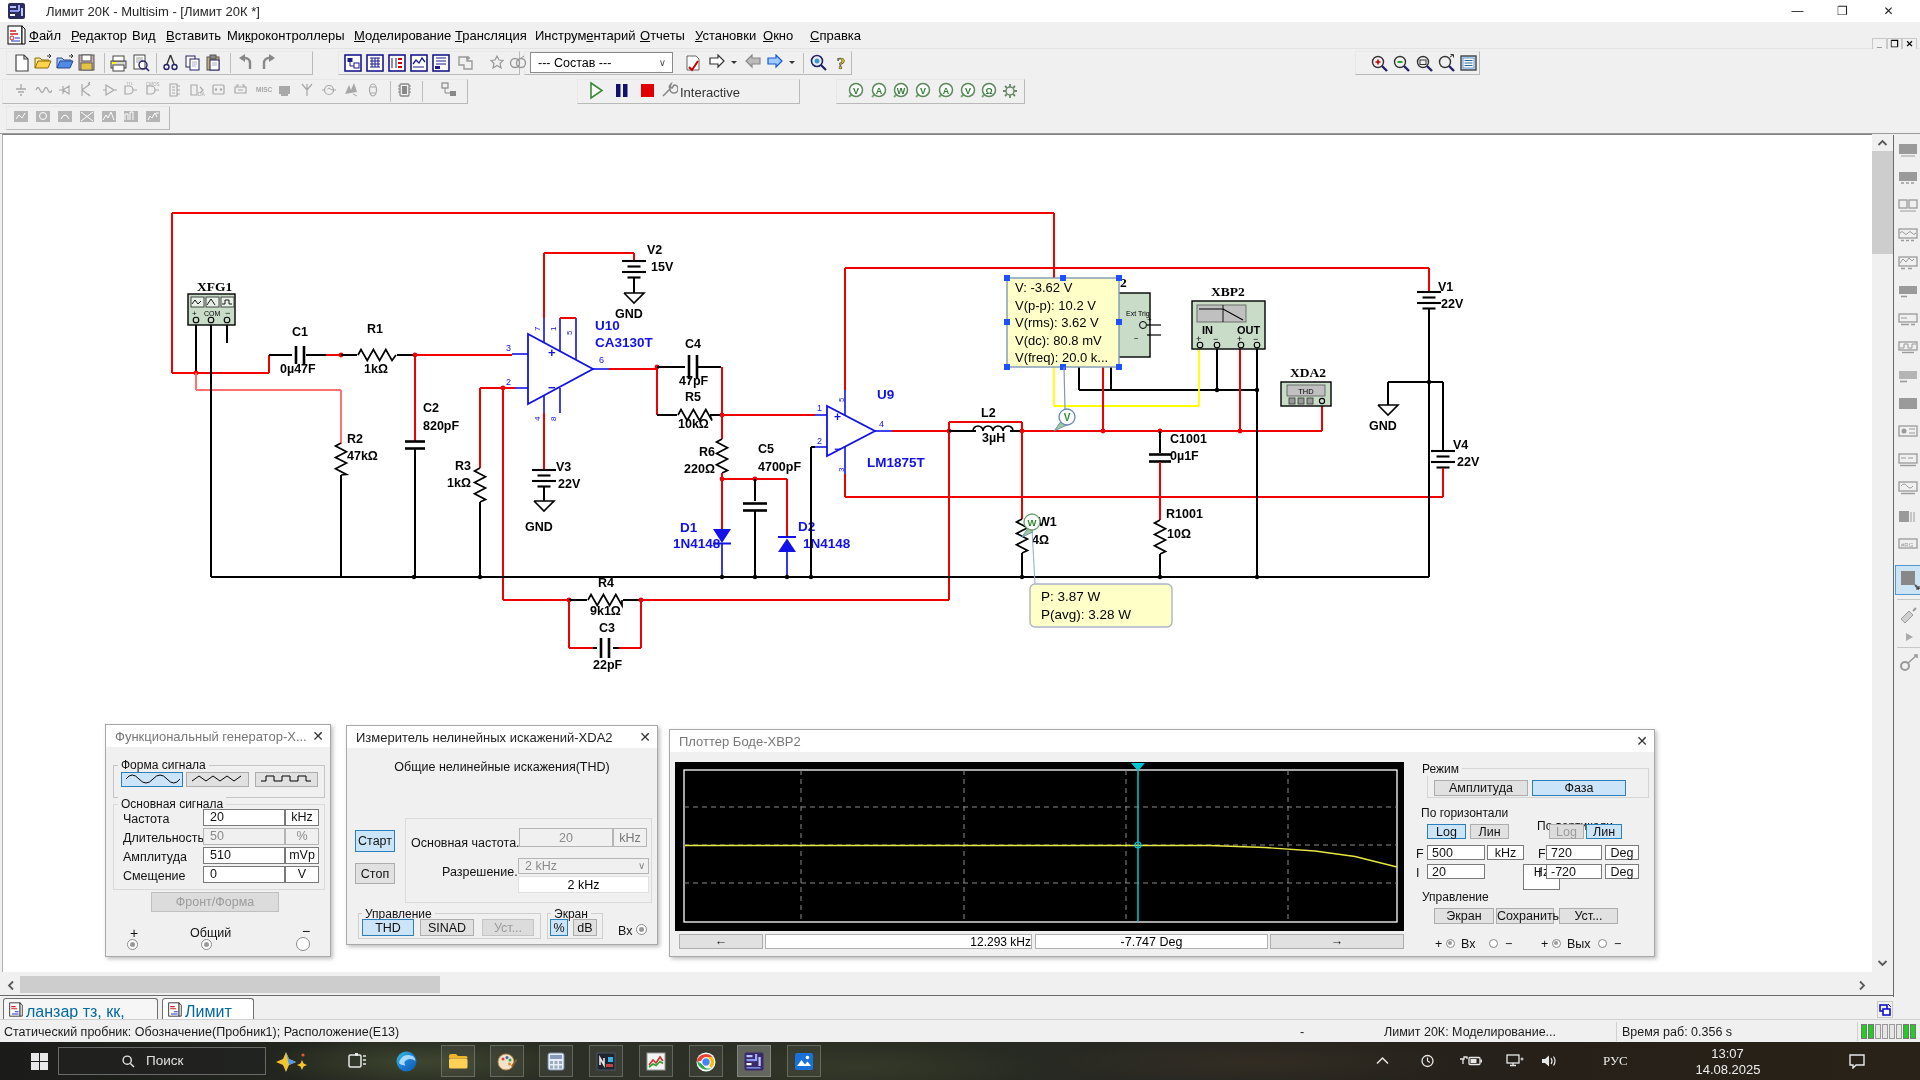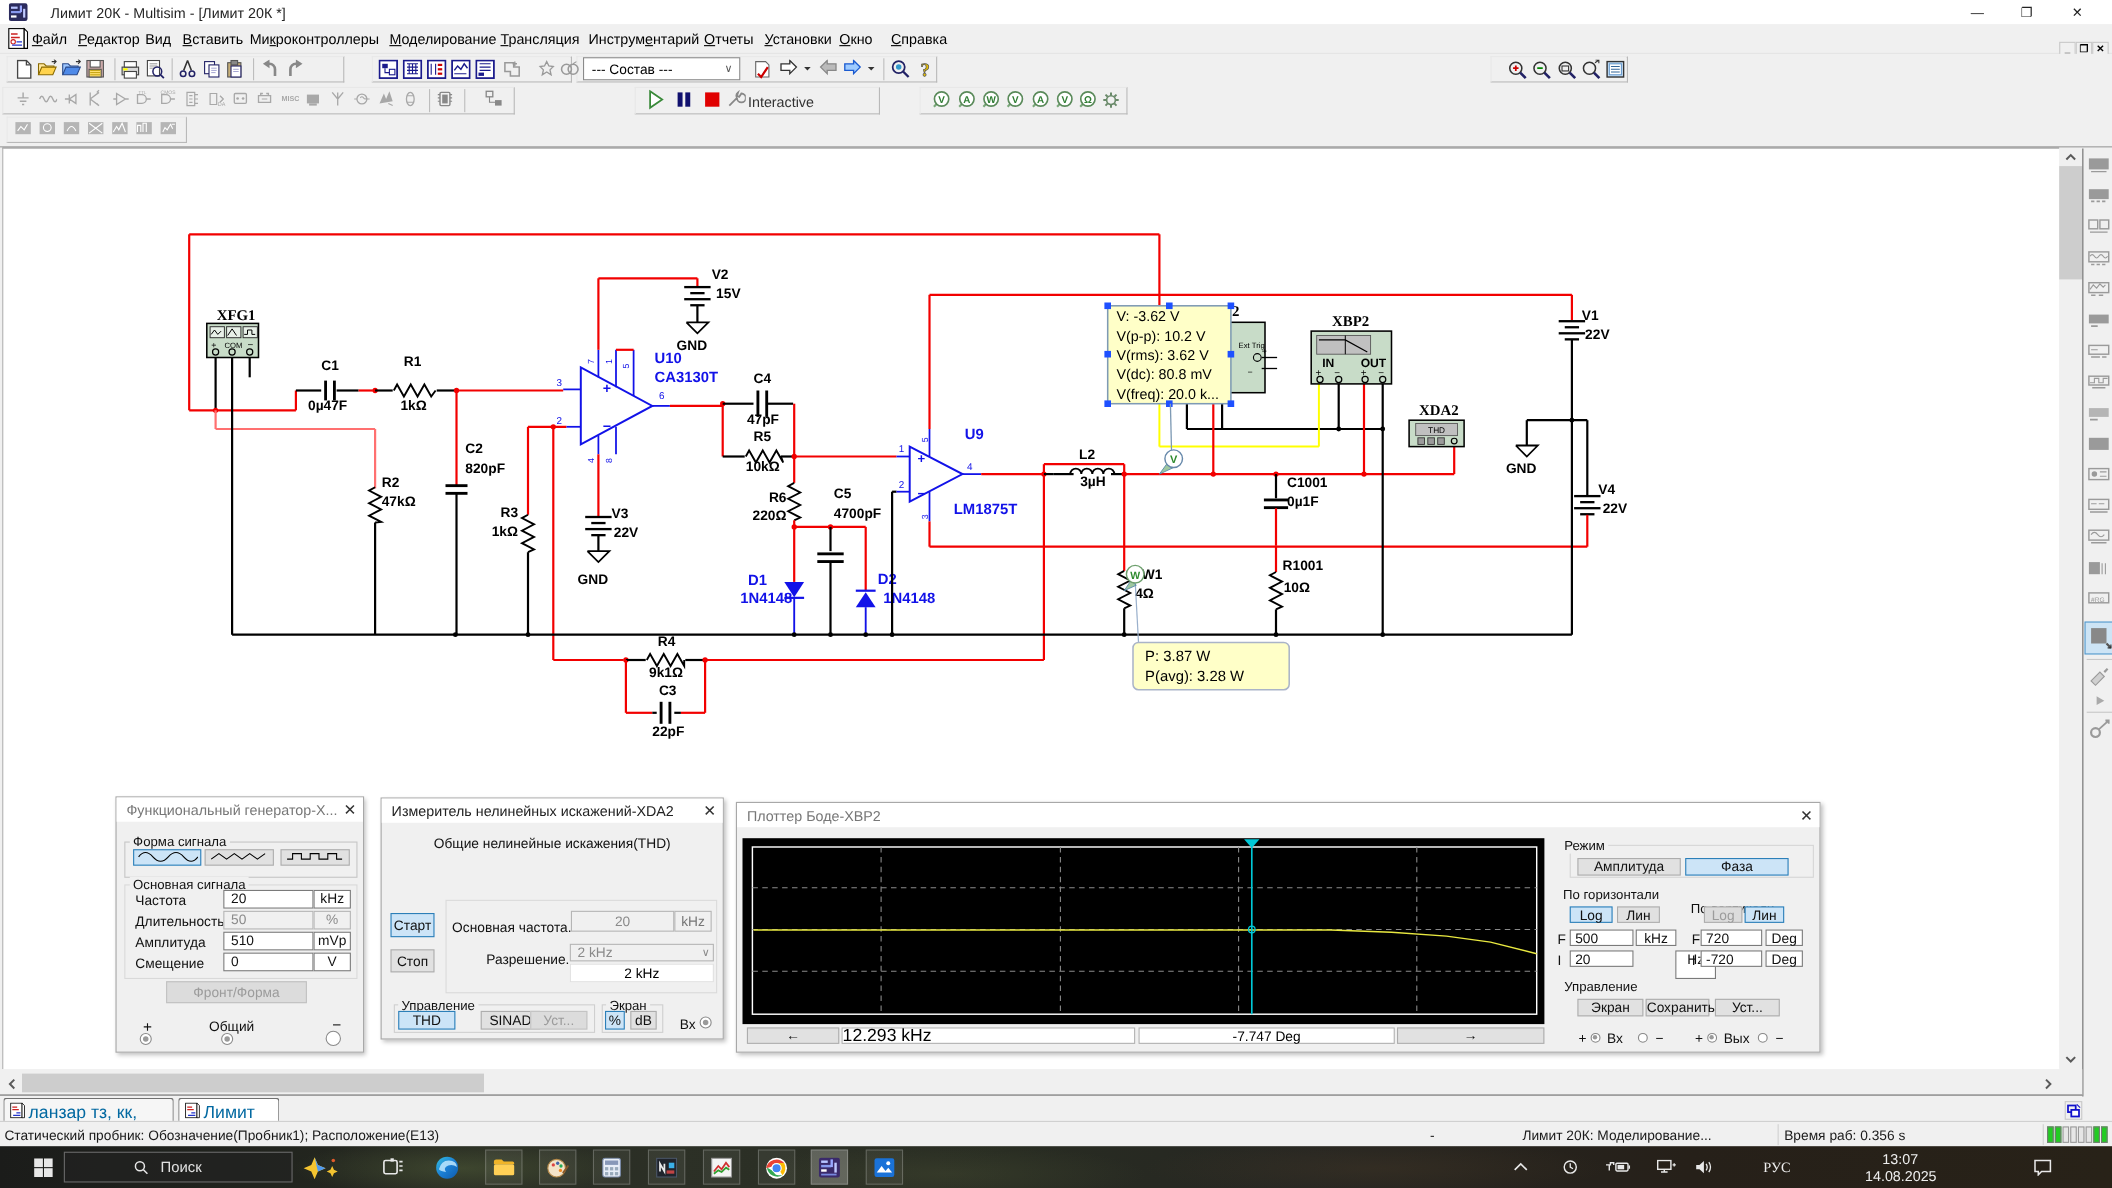--- a/index.html
+++ b/index.html
@@ -887,21 +887,21 @@
     <div class="lbl" style="left:64px;top:110px;">Основная частота.</div>
     <div class="field gray" style="left:172px;top:102px;width:94px;height:19px;text-align:center;padding:0;line-height:18px;">20</div>
     <div class="unit" style="left:266px;top:102px;width:34px;height:19px;background:#f0f0f0;color:#777;border-color:#b5b5b5;line-height:18px;">kHz</div>
     <div class="lbl" style="left:95px;top:139px;">Разрешение.</div>
     <div class="field gray" style="left:171px;top:132px;width:131px;height:16px;line-height:15px;">2 kHz</div>
     <div class="lbl" style="left:291px;top:134px;color:#888;font-size:10px;">∨</div>
     <div style="position:absolute;left:171px;top:150px;width:131px;height:17px;background:#fff;border:1px solid #e0e0e0;font-size:12.5px;text-align:center;line-height:16px;">2 kHz</div>
     <div class="gbox" style="left:11px;top:187px;width:183px;height:26px;border-color:#cfcfcf;"></div>
     <div class="glabel" style="left:15px;top:181px;">Управление</div>
     <div class="btn sel" style="left:15px;top:193px;width:52px;height:17px;line-height:16px;">THD</div>
-    <div class="btn" style="left:73px;top:193px;width:54px;height:17px;line-height:16px;margin-left:17px;">SINAD</div>
+    <div class="btn" style="left:73px;top:193px;width:54px;height:17px;line-height:16px;">SINAD</div>
     <div class="btn dis" style="left:135px;top:193px;width:52px;height:17px;line-height:16px;background:#dcdcdc;border-color:#c4c4c4;">Уст...</div>
     <div class="gbox" style="left:200px;top:187px;width:56px;height:26px;border-color:#cfcfcf;"></div>
     <div class="glabel" style="left:204px;top:181px;">Экран</div>
     <div class="btn sel" style="left:203px;top:193px;width:18px;height:17px;line-height:16px;">%</div>
     <div class="btn" style="left:226px;top:193px;width:24px;height:17px;line-height:16px;">dB</div>
     <div class="lbl" style="left:271px;top:198px;">Вх</div>
     <div style="position:absolute;left:289px;top:198px;width:11px;height:11px;border:1px solid #8a8a8a;border-radius:50%;background:#fff;"></div>
     <div style="position:absolute;left:292px;top:201px;width:5px;height:5px;border-radius:50%;background:#9a9a9a;"></div>
   </div>
 
@@ -922,21 +922,21 @@
             <line x1="9" y1="83" x2="722" y2="83"></line>
             <line x1="9" y1="121" x2="722" y2="121"></line>
         </g>
         <polyline points="10,83.5 535,83.5 590,85.5 640,89 680,94.5 722,105" fill="none" stroke="#e8e840" stroke-width="1.3"></polyline>
         <line x1="463" y1="8" x2="463" y2="160" stroke="#00c8d7" stroke-width="1.5"></line>
         <polygon points="456,1 470,1 463,9" fill="#00c8d7"></polygon>
         <circle cx="463" cy="83" r="3" fill="none" stroke="#00c8d7" stroke-width="1.2"></circle>
       </svg>
     </div>
     <div class="btn" style="left:9px;top:204px;width:84px;height:15px;line-height:13px;">←</div>
-    <div style="position:absolute;left:95px;top:204px;width:267px;height:15px;background:#fff;border:1px solid #b0b0b0;font-size:16px;text-align:left;line-height:14px;">12.293 kHz</div>
+    <div style="position:absolute;left:95px;top:204px;width:267px;height:15px;background:#fff;border:1px solid #b0b0b0;font-size:12px;text-align:right;line-height:14px;">12.293 kHz</div>
     <div style="position:absolute;left:365px;top:204px;width:233px;height:15px;background:#fff;border:1px solid #b0b0b0;font-size:12.5px;text-align:center;line-height:14px;">-7.747 Deg</div>
     <div class="btn" style="left:600px;top:204px;width:134px;height:15px;line-height:13px;">→</div>
     <div class="gbox" style="left:757px;top:38px;width:222px;height:30px;border-color:#d5d5d5;"></div>
     <div class="glabel" style="left:749px;top:32px;">Режим</div>
     <div class="btn" style="left:764px;top:50px;width:94px;height:16px;line-height:15px;">Амплитуда</div>
     <div class="btn sel" style="left:862px;top:50px;width:94px;height:16px;line-height:15px;">Фаза</div>
     <div class="glabel" style="left:748px;top:76px;text-align:center;">По горизонтали</div>
     <div class="btn sel" style="left:757px;top:94px;width:39px;height:15px;line-height:14px;">Log</div>
     <div class="btn" style="left:800px;top:94px;width:39px;height:15px;line-height:14px;">Лин</div>
     <div class="lbl" style="left:746px;top:117px;">F</div>

